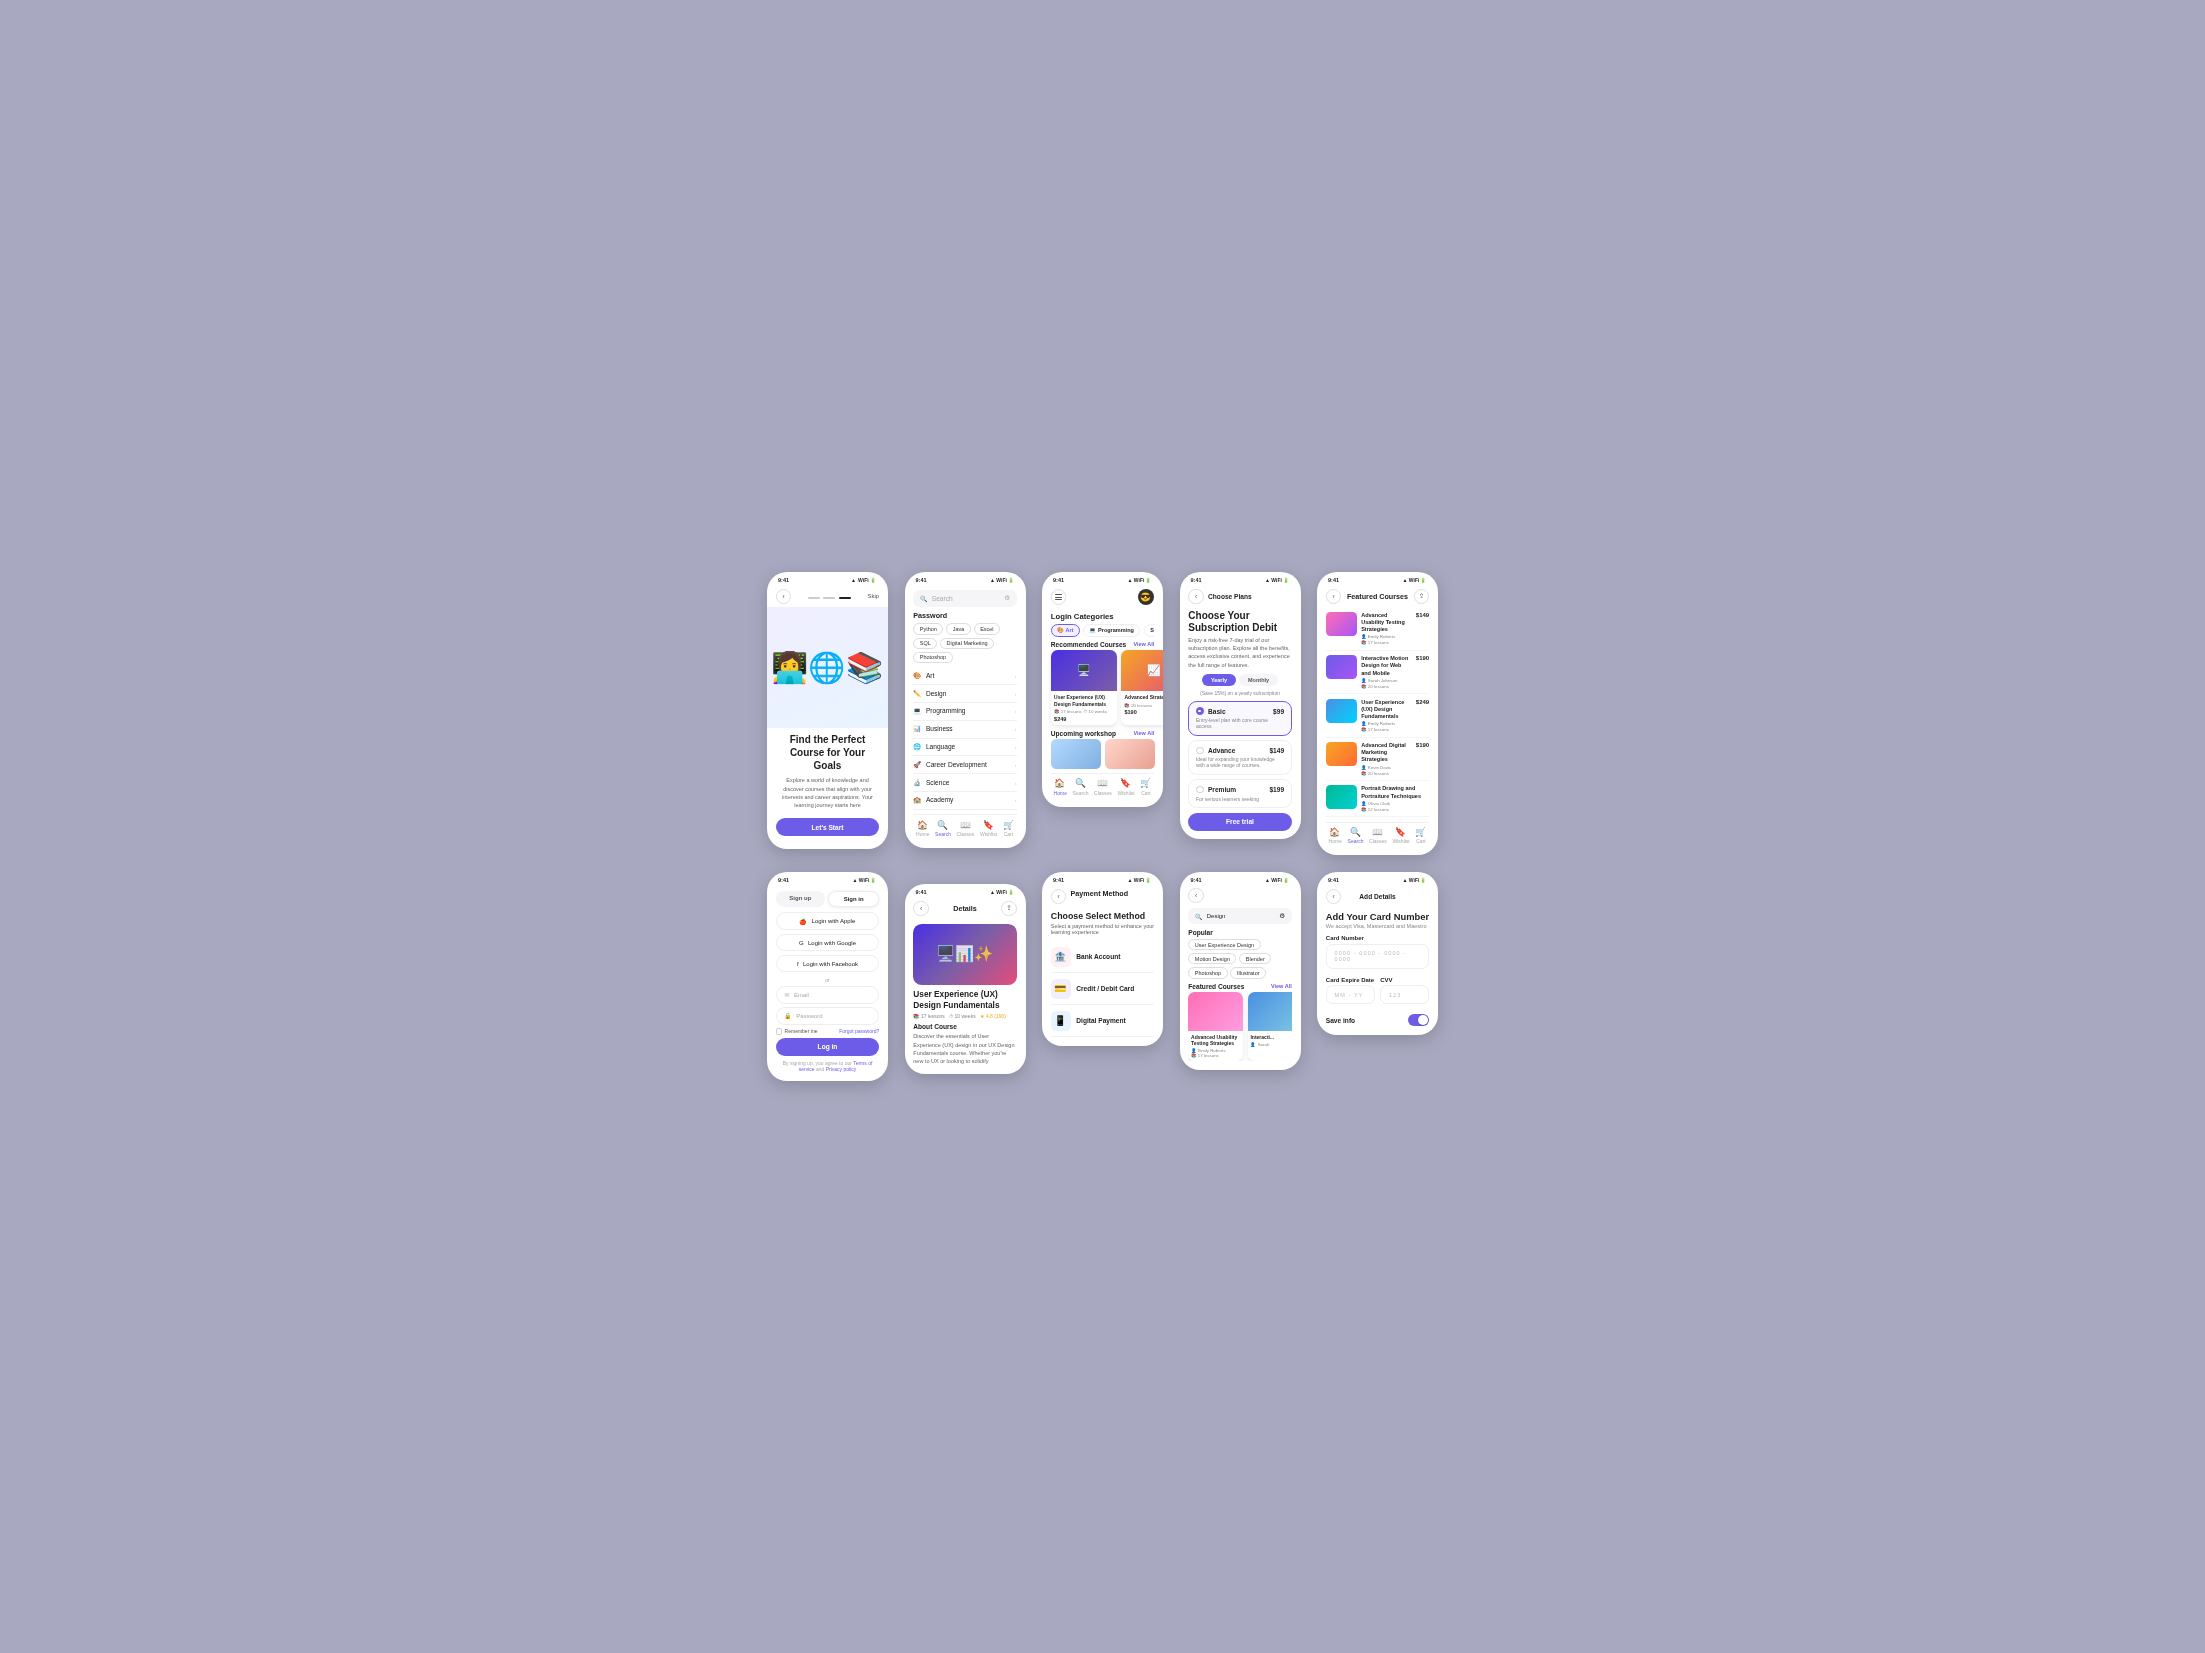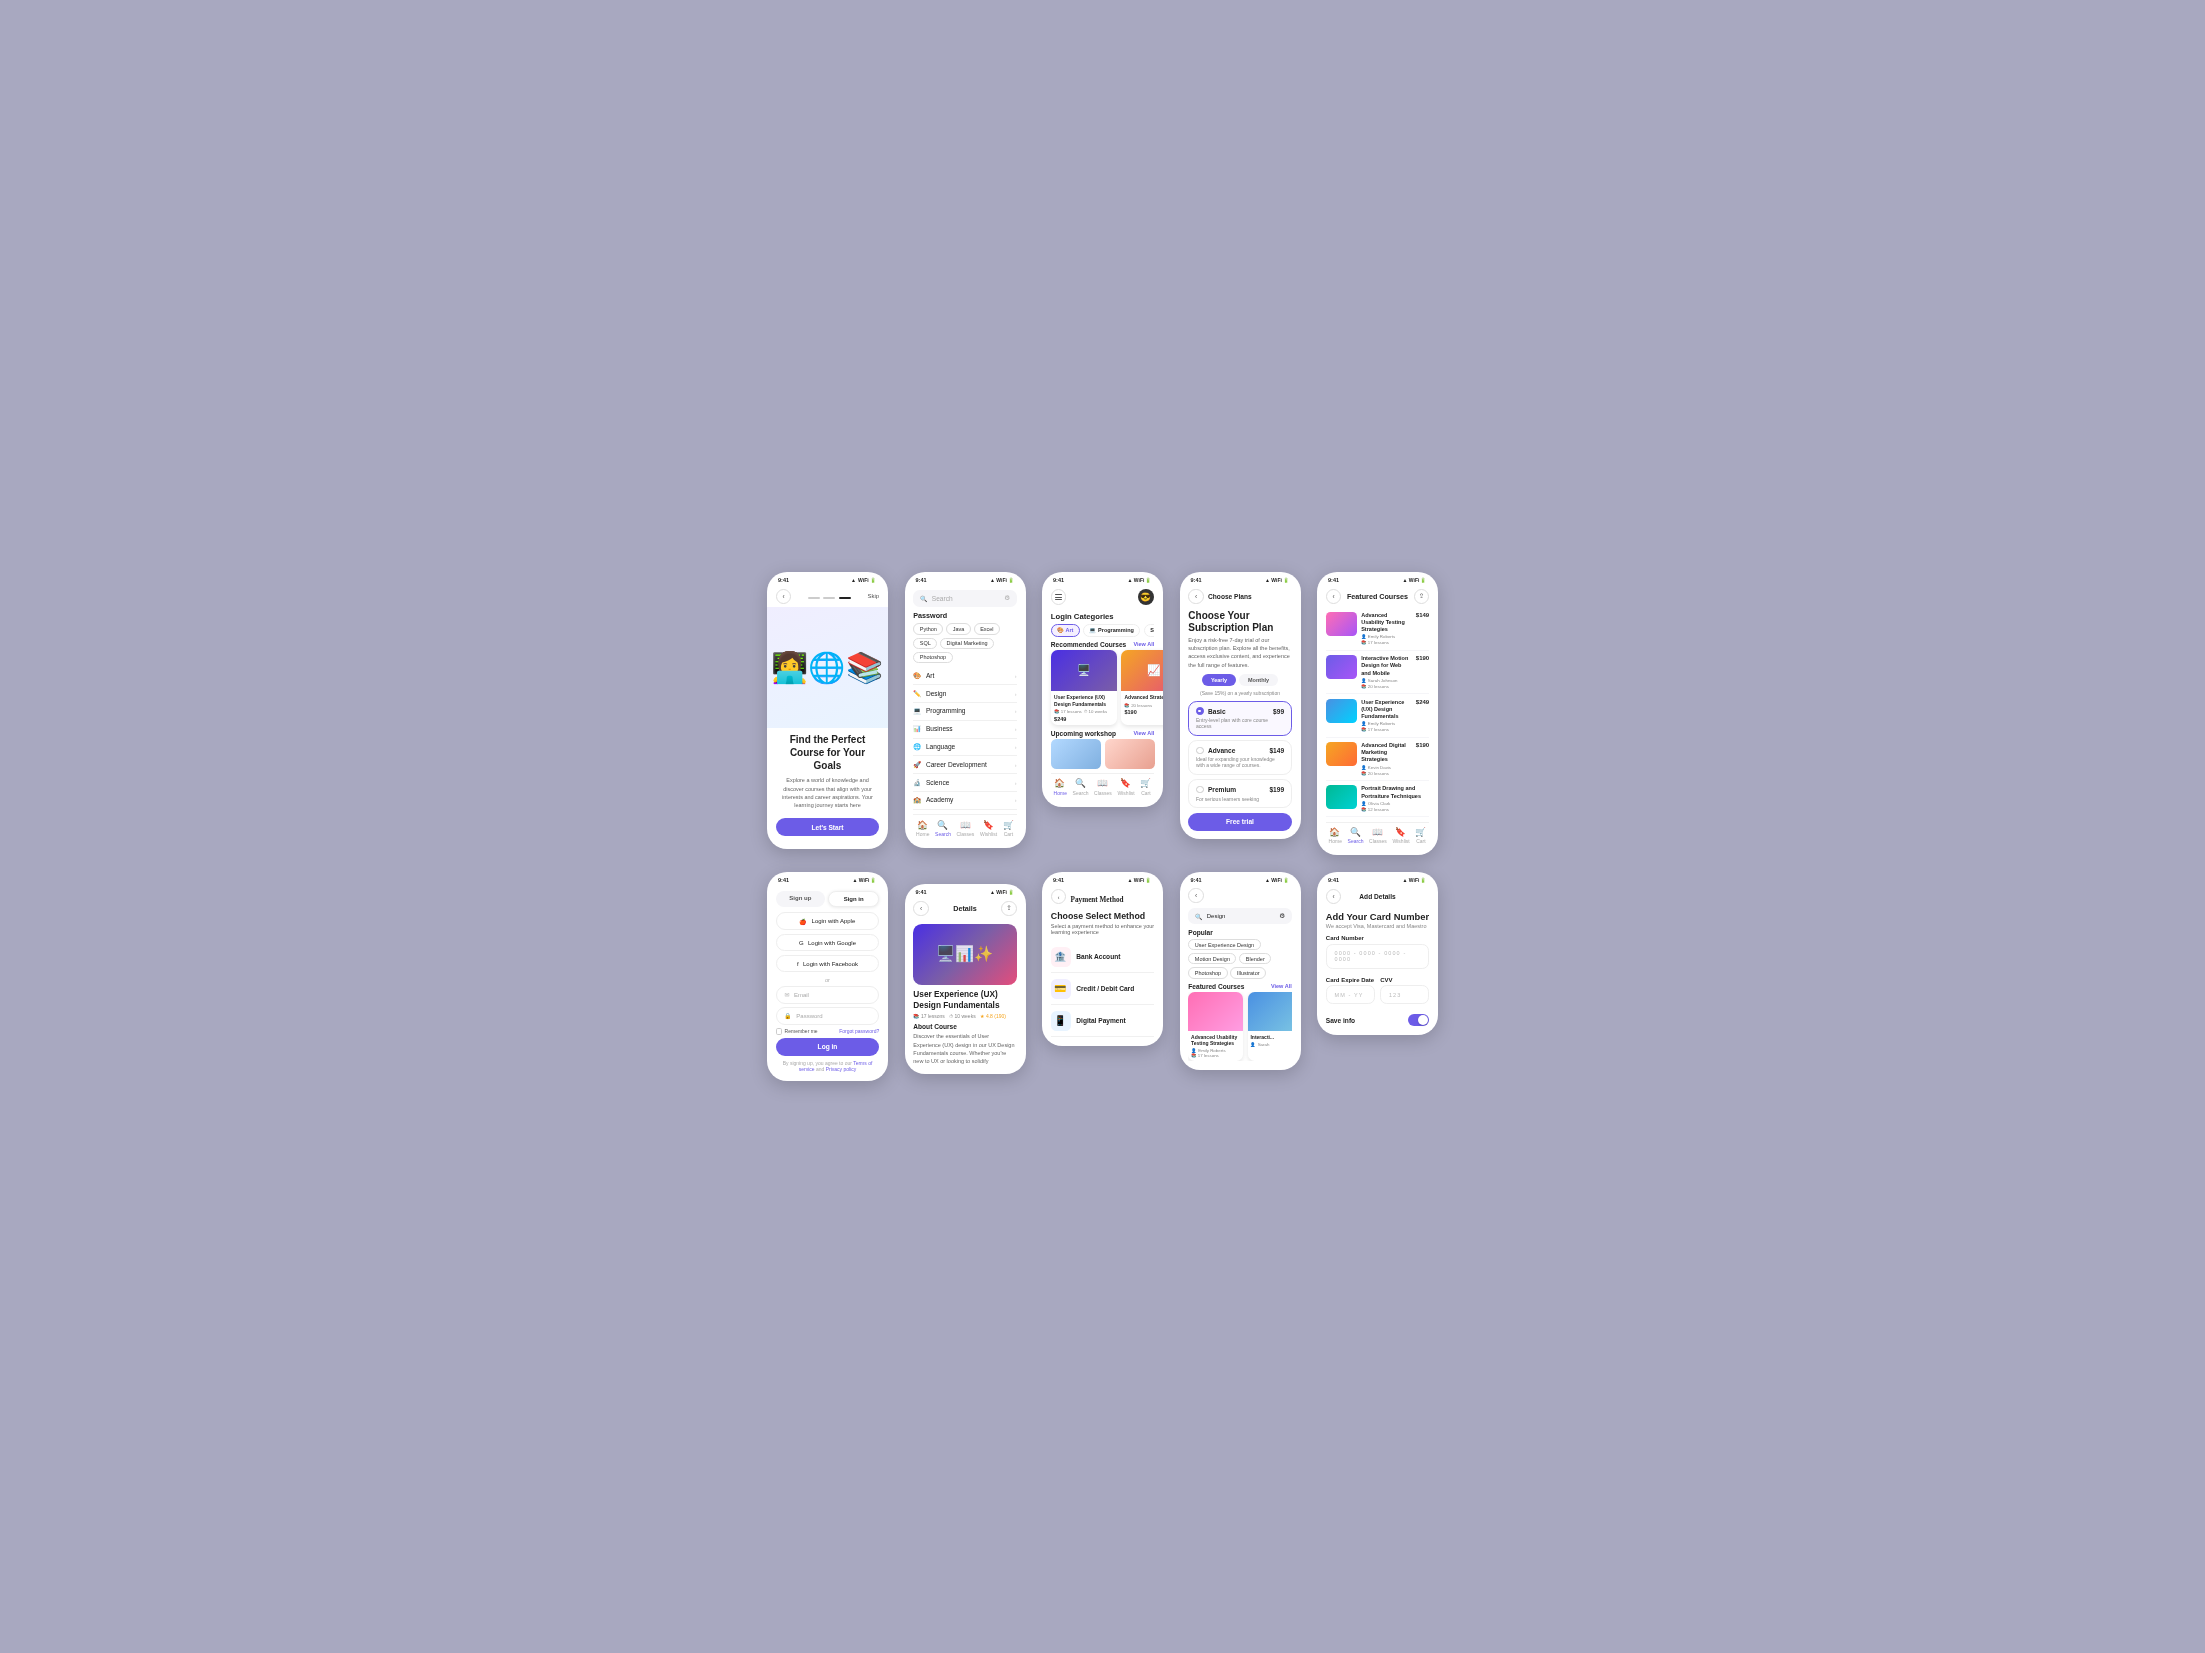--- a/index.html
+++ b/index.html
@@ -118,21 +118,21 @@
     .course-card-body { padding: 3.3px; }
     .course-card-title { font-size: 5px; font-weight: 700; line-height: 1.3; margin-bottom: 1.7px; }
     .course-card-meta { display: flex; gap: 2.2px; font-size: 4.4px; color: #888; margin-bottom: 1.7px; }
     .course-card-price { font-size: 5.5px; font-weight: 700; }
     .workshop-cards { display: flex; gap: 4.4px; margin-top: 2.2px; }
     .workshop-card { flex: 0 0 50px; height: 30px; border-radius: 5.5px; background: linear-gradient(135deg, #b3d9ff, #80b0e0); }
     .workshop-card:nth-child(2) { background: linear-gradient(135deg, #ffd6cc, #e8a090); }
 
     
     .phone-payment { grid-column: 3; grid-row: 2; }
-    .payment-header { display: flex; align-items: flex-end; gap: 4.4px; padding: 3.3px 0; font-family: Liberation Serif, serif; }
+    .payment-header { display: flex; align-items: flex-start; gap: 4.4px; padding: 3.3px 0; }
     .payment-header-title { font-size: 7.2px; font-weight: 600; }
     .payment-main-title { font-size: 8.8px; font-weight: 800; margin: 3.3px 0 2.2px; }
     .payment-desc { font-size: 5.5px; color: #666; margin-bottom: 6.6px; }
     .payment-option { display: flex; align-items: center; gap: 5.5px; padding: 5.5px 0; border-bottom: 0.6px solid #f0f0f0; }
     .pay-icon { width: 20px; height: 20px; border-radius: 5.5px; display: flex; align-items: center; justify-content: center; font-size: 10px; }
     .pay-icon.pink { background: #fff0f5; }
     .pay-icon.purple { background: #f0eeff; }
     .pay-icon.blue { background: #e8f4ff; }
     .pay-label { font-size: 6.6px; font-weight: 600; }
 
@@ -510,21 +510,21 @@
       <span>9:41</span>
       <div class="status-icons">
         <span>▲ WiFi 🔋</span>
       </div>
     </div>
     <div class="phone-inner">
       <div class="plans-header">
         <div class="nav-circle">‹</div>
         <span style="font-size:6.6px;font-weight:600;">Choose Plans</span>
       </div>
-      <div class="plans-main-title">Choose Your Subscription Plan</div>
+      <div class="plans-main-title">Choose Your Subscription Debit</div>
       <div class="plans-desc">Enjoy a risk-free 7-day trial of our subscription plan. Explore all the benefits, access exclusive content, and experience the full range of features.</div>
       <div class="toggle-group">
         <div class="toggle-btn active">Yearly</div>
         <div class="toggle-btn inactive">Monthly</div>
       </div>
       <div class="save-text">(Save 15%) on a yearly subscription</div>
       <div class="plan-card selected">
         <div class="plan-header">
           <div class="plan-radio checked"></div>
           <div class="plan-name-price">

